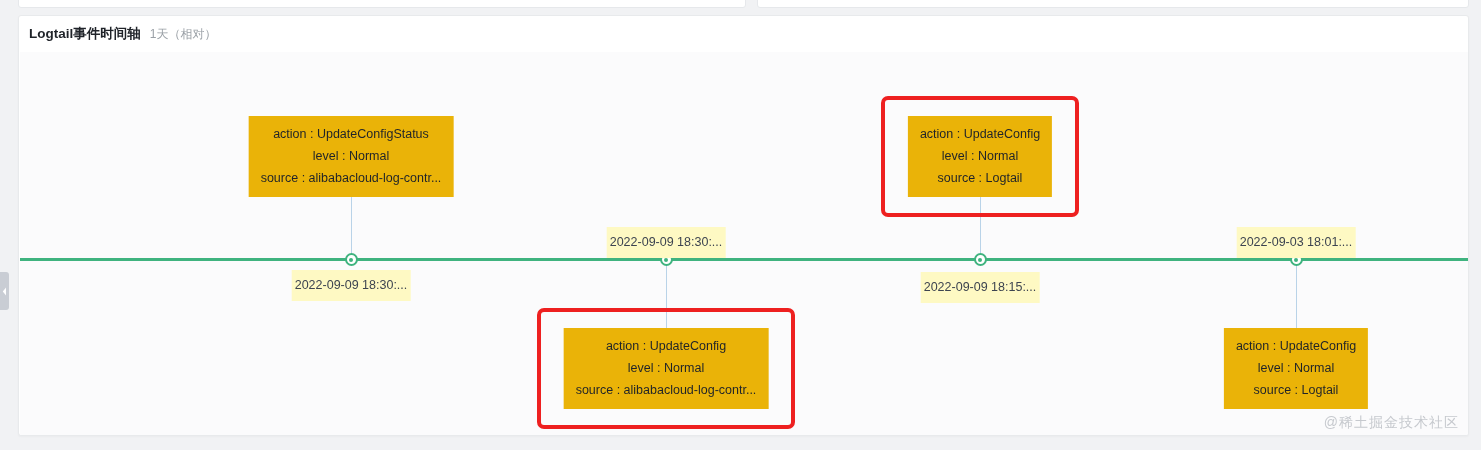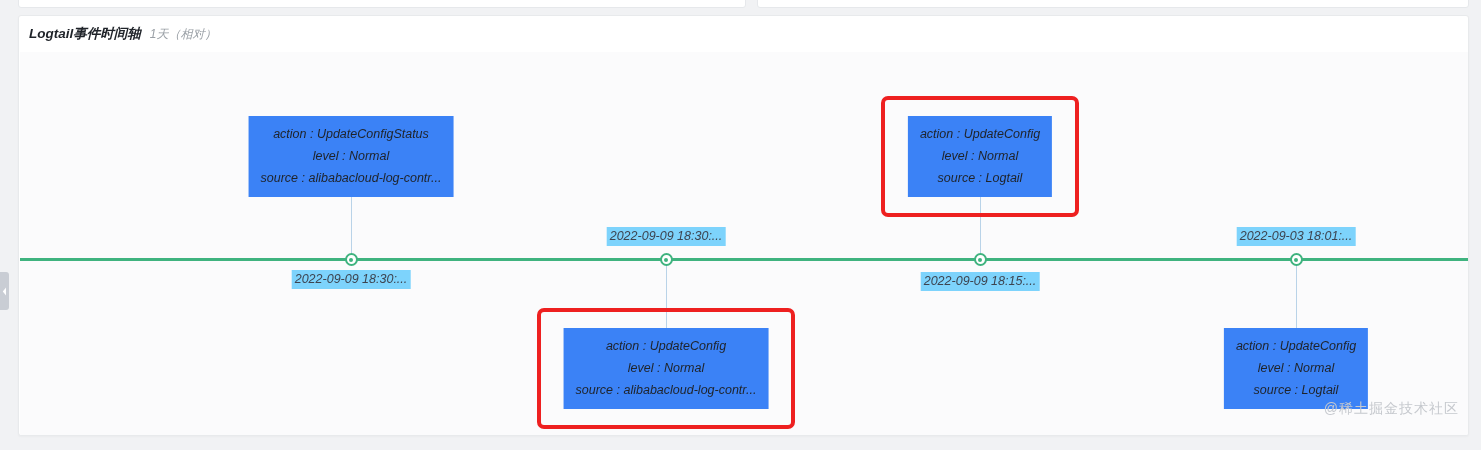--- a/index.html
+++ b/index.html
@@ -35,21 +35,20 @@
     left: 18px;
     top: 15px;
     width: 1451px;
     height: 421px;
     background: #ffffff;
     border: 1px solid #e8eaec;
     border-radius: 3px;
     box-sizing: border-box;
     box-shadow: 0 1px 2px rgba(0,0,0,0.03);
     overflow: hidden;
-    font-style: italic;
   }
 
   
   #panel-header {
     position: absolute;
     left: 0; top: 0;
     height: 36px;
     width: 100%;
     display: flex;
     align-items: center;
@@ -114,31 +113,31 @@
     width: 1px;
     background: #b9d3e8;
     margin-left: -0.5px;
   }
 
   
   .tl-time {
     position: absolute;
     font-size: 12.5px;
     color: #3d4450;
-    background: #7dd3fc;
-    padding: 1px 3px;
+    background: #fef9c3;
+    padding: 7px 3px;
     white-space: nowrap;
     transform: translateX(-50%);
     line-height: 17px;
   }
 
   
   .tl-card {
     position: absolute;
-    background: #3b82f6;
+    background: #eab308;
     transform: translateX(-50%);
     box-sizing: border-box;
     padding: 7px 12px 8px 12px;
     text-align: center;
     white-space: nowrap;
   }
   .tl-card .row {
     font-size: 12.5px;
     color: #1f2329;
     line-height: 22px;
@@ -166,21 +165,21 @@
     display: flex;
     align-items: center;
     justify-content: center;
   }
   #collapse-handle svg { display: block; }
 
   
   #watermark {
     position: absolute;
     right: 22px;
-    bottom: 32px;
+    bottom: 18px;
     font-size: 14px;
     color: #c6c9ce;
     letter-spacing: 1px;
     user-select: none;
   }
 </style>
 </head>
 <body>
 
 <div id="stage">

